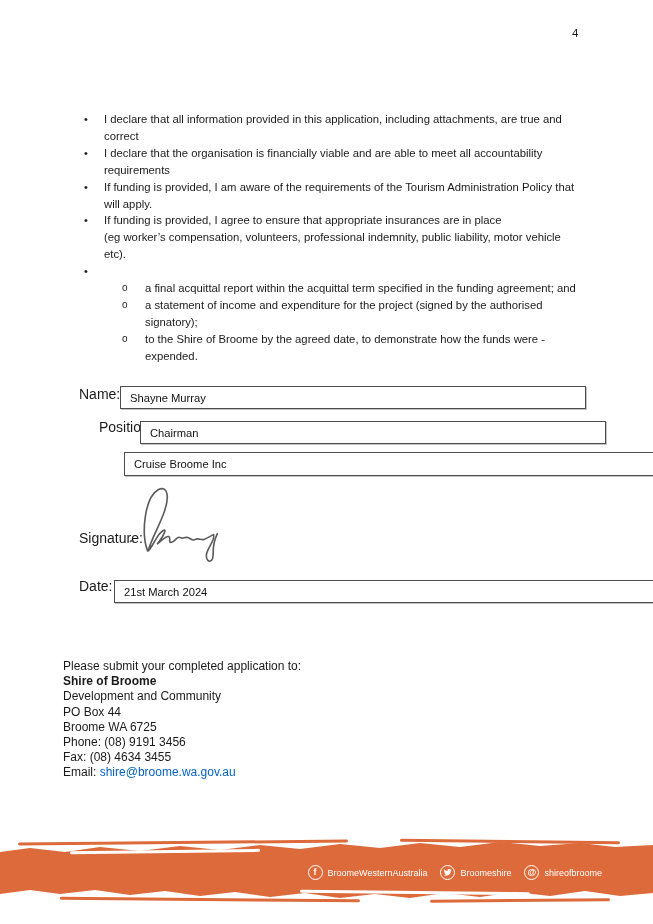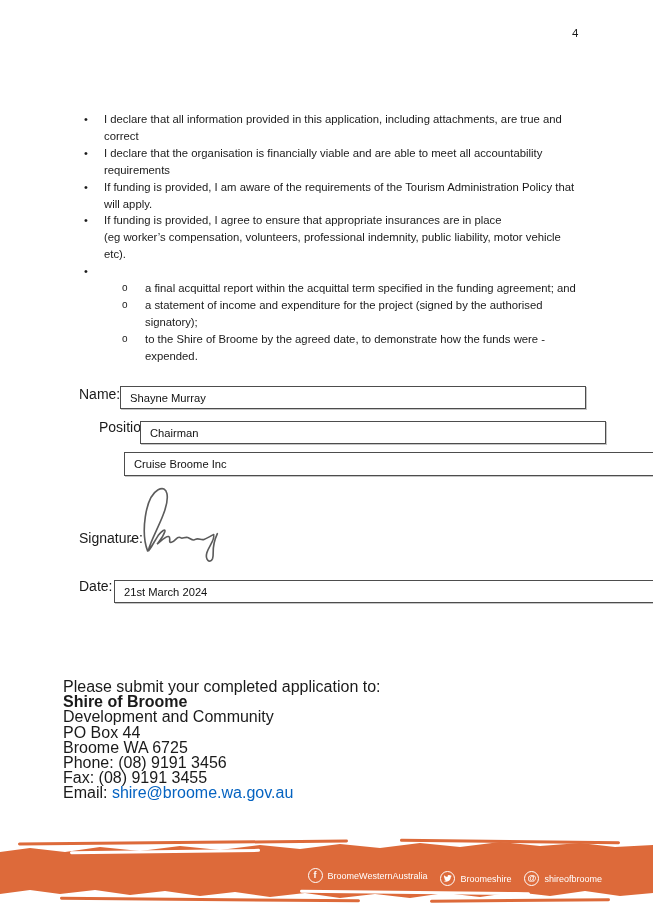--- a/index.html
+++ b/index.html
@@ -61,23 +61,22 @@
   }
   .sig-wrap {
     position: absolute;
     left: 122px; top: 484px;
     width: 120px; height: 86px;
   }
   
   .submission {
     position: absolute;
     left: 63px; top: 659px;
-    font-size: 16px;
+    font-size: 12px;
     line-height: 15.2px;
-    margin-top: 20px;
   }
   .submission .bold { font-weight: bold; }
   .email-link {
     color: #0563C1;
     cursor: pointer;
   }
   
   .banner {
     position: absolute;
     left: 0; top: 840px;
@@ -109,21 +108,21 @@
   .social-row {
     position: absolute;
     right: 51px; top: 25px;
     display: flex;
     align-items: center;
     gap: 7px;
     color: #ffffff;
     font-size: 9px;
   }
   .social-group { display: flex; align-items: center; gap: 5px; cursor: pointer; }
-  .social-group + .social-group { margin-left: 6px; margin-top: 6px; }
+  .social-group + .social-group { margin-left: 6px; }
   .social-circle {
     width: 15px; height: 15px;
     border: 1px solid #ffffff;
     border-radius: 50%;
     display: flex;
     align-items: center;
     justify-content: center;
     font-size: 9px;
     font-weight: bold;
     line-height: 1;
@@ -209,21 +208,21 @@
     <span>21st March 2024</span>
   </div>
 
   <div class="submission">
     <div>Please submit your completed application to:</div>
     <div class="bold">Shire of Broome</div>
     <div>Development and Community</div>
     <div>PO Box 44</div>
     <div>Broome WA 6725</div>
     <div>Phone: (08) 9191 3456</div>
-    <div>Fax: (08) 9191 3455</div>
+    <div>Fax: (08) 4634 3455</div>
     <div><span>Email: </span><a class="email-link" style="color: rgb(5, 99, 193);">shire@broome.wa.gov.au</a></div>
   </div>
 
   <div class="banner">
     <div class="banner-core" style="background: rgb(221, 106, 58);"></div>
     <div class="banner-streak streak-top-1" style="background: rgb(221, 106, 58);"></div>
     <div class="banner-streak streak-top-2" style="background: rgb(221, 106, 58);"></div>
     <div class="banner-streak streak-bot-1" style="background: rgb(221, 106, 58);"></div>
     <div class="banner-streak streak-bot-2" style="background: rgb(221, 106, 58);"></div>
     <div class="banner-streak streak-gap-1"></div>

